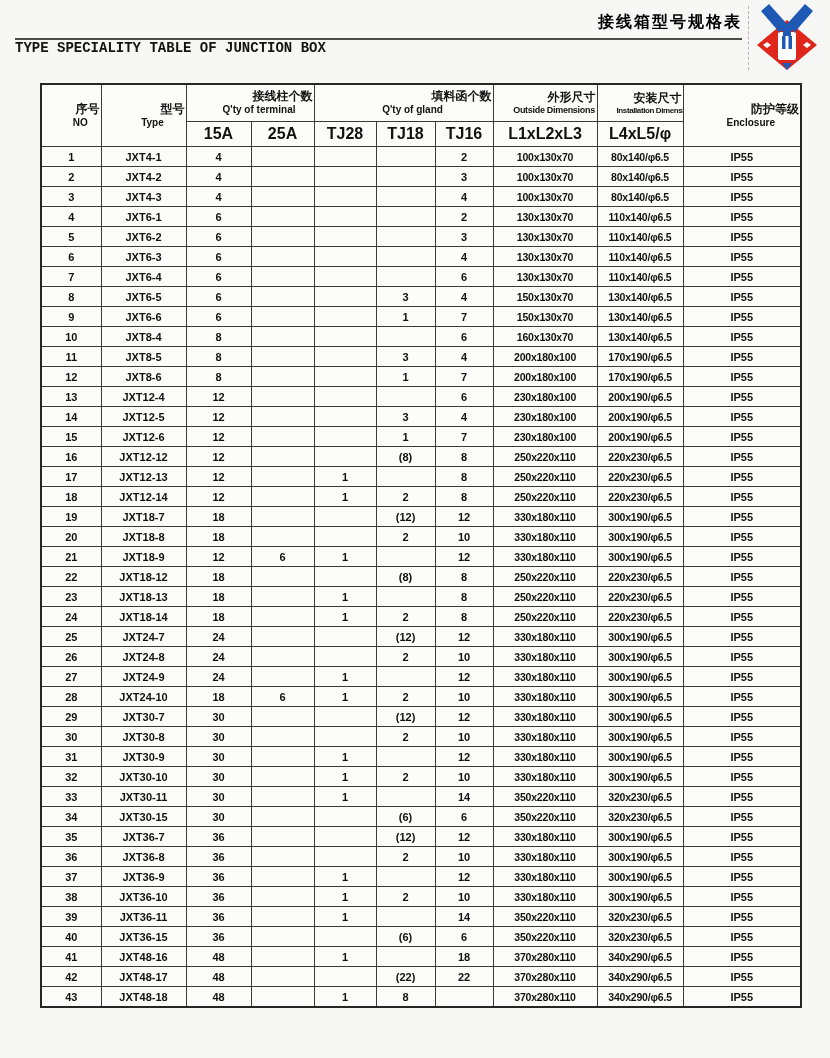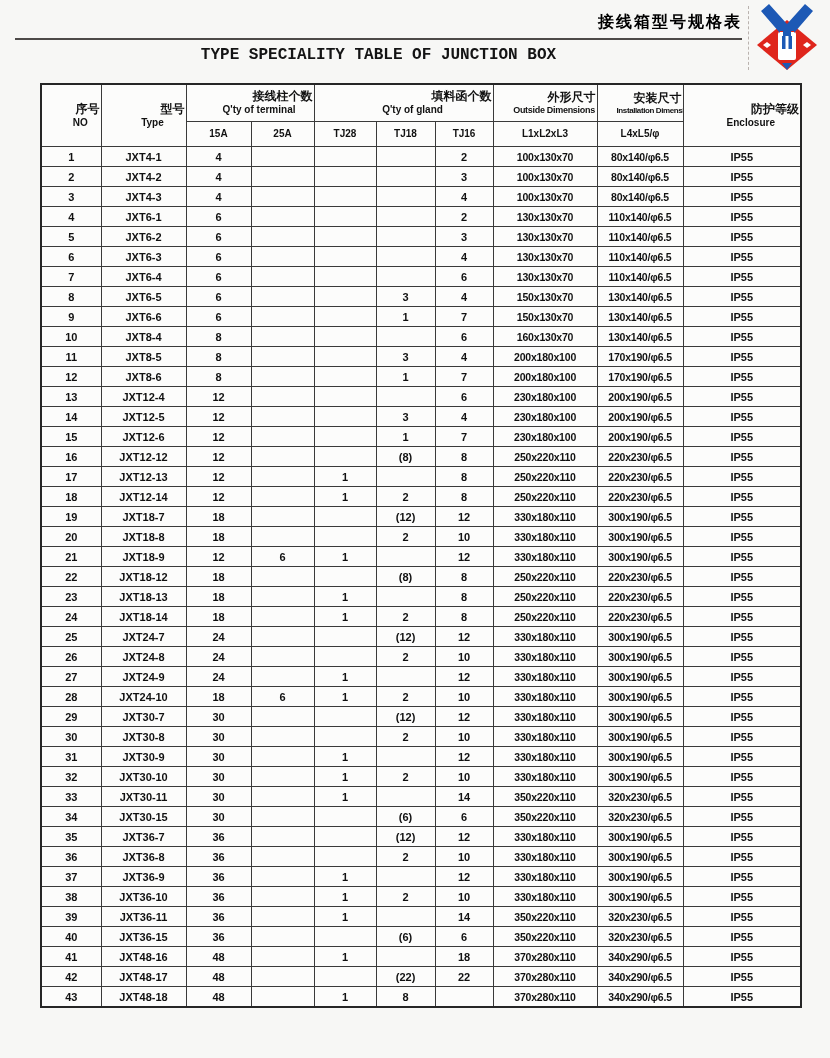--- a/index.html
+++ b/index.html
@@ -29,27 +29,26 @@
     letter-spacing:2px;
     color:#000000;
     padding-top:6px;
     font-family:"DejaVu Sans",sans-serif;
   }
   .title-rule{
     margin-top:5px;
     border-top:2px solid #4d4a48;
   }
   .en-title{
-    text-align:center;
+    text-align:left;
     font-family:"Liberation Mono","DejaVu Sans Mono",monospace;
     font-weight:bold;
-    font-size:16px;
+    font-size:14px;
     letter-spacing:0px;
     color:#141414;
-    padding-top:6px;
     white-space:nowrap;
   }
   .logo{
     position:absolute;top:2px;right:10px;width:66px;height:72px;
   }
 
   
   table.spec{
     position:absolute;left:40px;top:83px;
     width:760px;
@@ -64,21 +63,21 @@
     padding:0 1px;
     overflow:hidden;
     white-space:nowrap;
   }
   table.spec{border:2px solid #262626;}
   thead th{font-weight:bold;line-height:1.25;}
   .hdr-cn{display:block;font-size:12px;font-family:"DejaVu Sans",sans-serif;text-align:right;}
   .hdr-en{display:block;font-size:10px;margin-left:18px;}
   .hdr-en.small{font-size:9px;letter-spacing:-0.3px;}
   .hdr-en.tiny{font-size:8px;letter-spacing:-0.4px;}
-  tr.subhdr th{height:24px;font-size:10px;}
+  tr.subhdr th{height:24px;font-size:16px;}
   thead tr.grphdr th{height:36px;}
   tbody td{
     height:19px;
     font-size:11px;
     font-weight:bold;
   }
   td.col-dim{font-size:10.5px;letter-spacing:-0.2px;}
   
   tbody tr:nth-child(22) td{border-top-color:#7c4036;}
   tbody tr:nth-child(34) td{border-top-color:#7c4036;}

